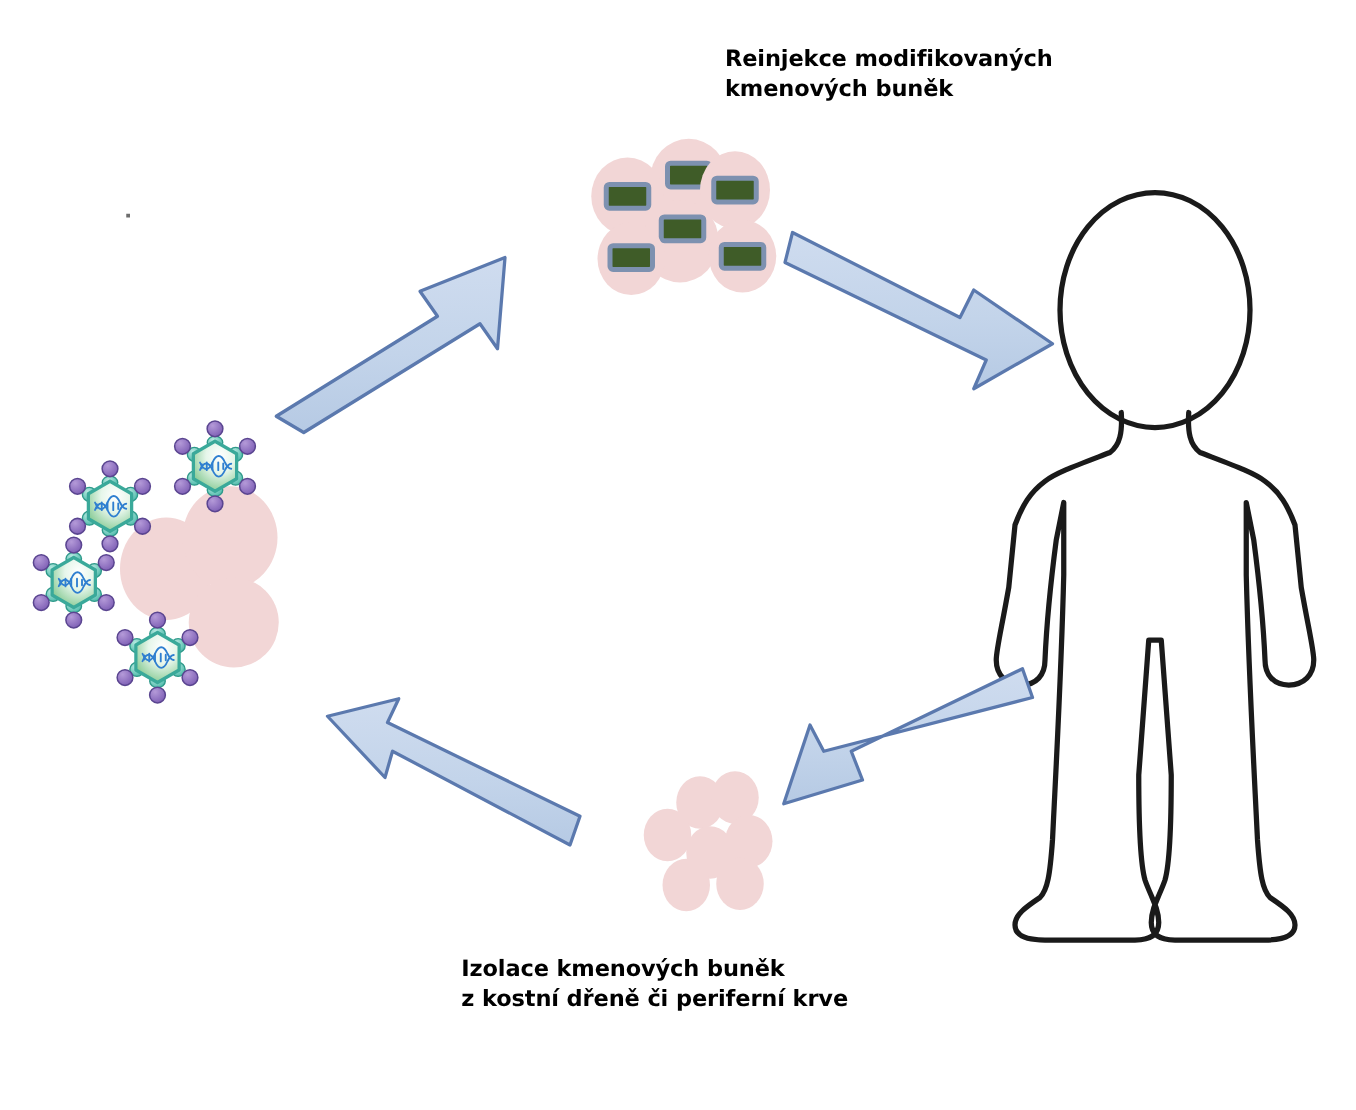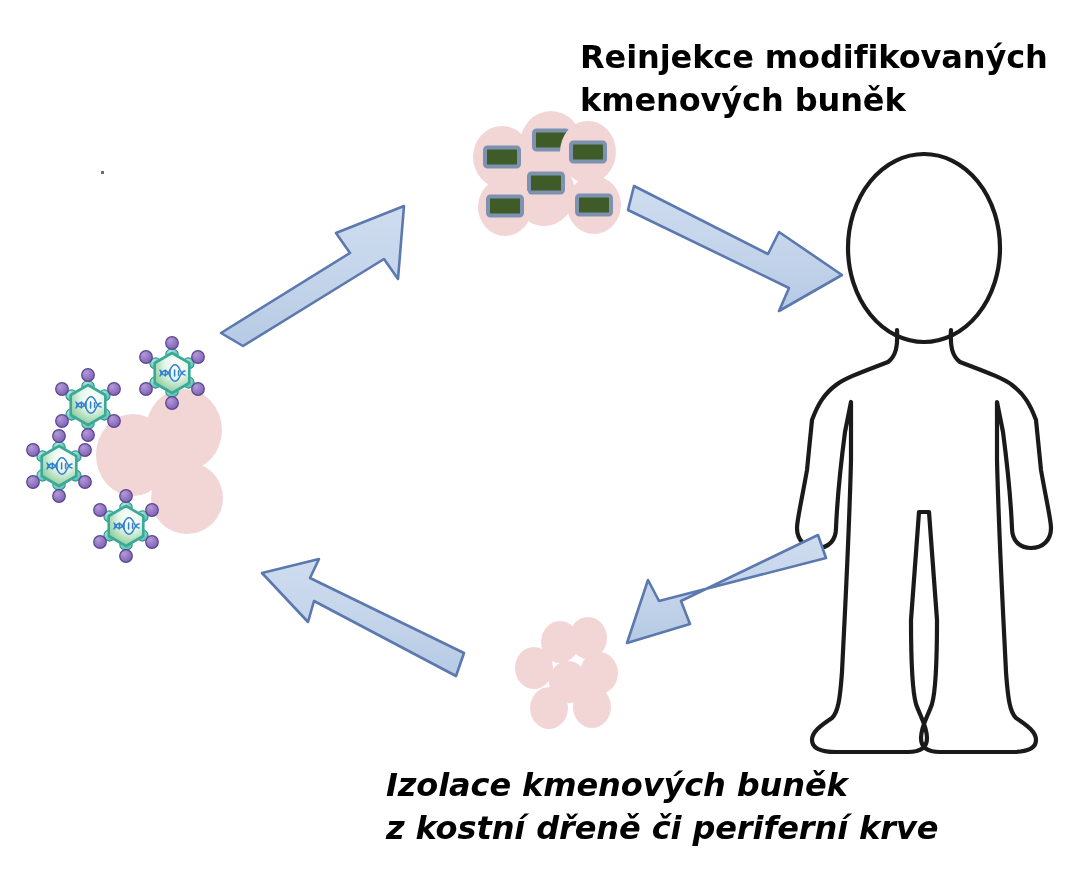--- a/index.html
+++ b/index.html
@@ -22,38 +22,37 @@
     position: absolute;
     left: 0;
     top: 0;
     width: 1085px;
     height: 888px;
   }
   .caption {
     position: absolute;
     font-family: "DejaVu Sans", sans-serif;
     font-weight: bold;
-    font-size: 32px;
+    font-size: 18px;
     line-height: 1.33;
     color: #000000;
     white-space: pre;
     letter-spacing: -0.1px;
   }
   #caption-reinjection {
     left: 580px;
     top: 36px;
   }
   #caption-culture {
     left: 268px;
     top: 386px;
   }
   #caption-isolation {
-    left: 386px;
+    left: 369px;
     top: 764px;
-    font-style: italic;
   }
 </style>
 </head>
 <body>
 
 <div id="stage">
 
   <svg id="scene" viewBox="0 0 1085 888" xmlns="http://www.w3.org/2000/svg">
 
     <defs>

